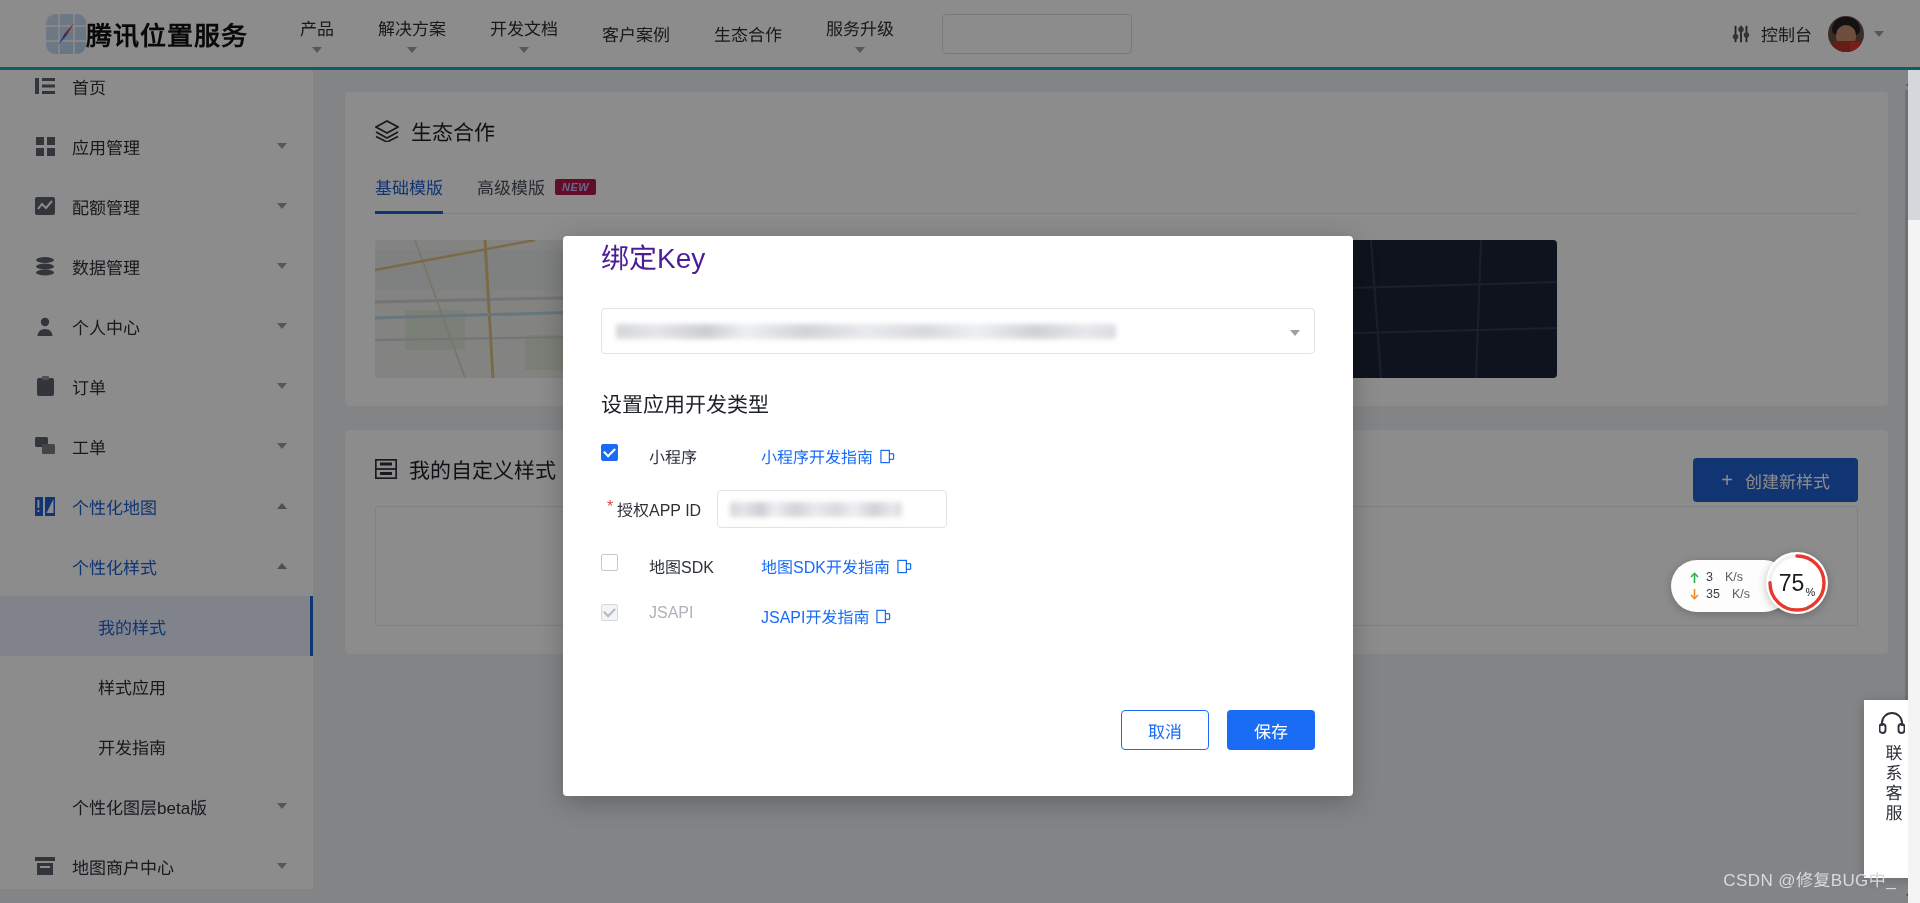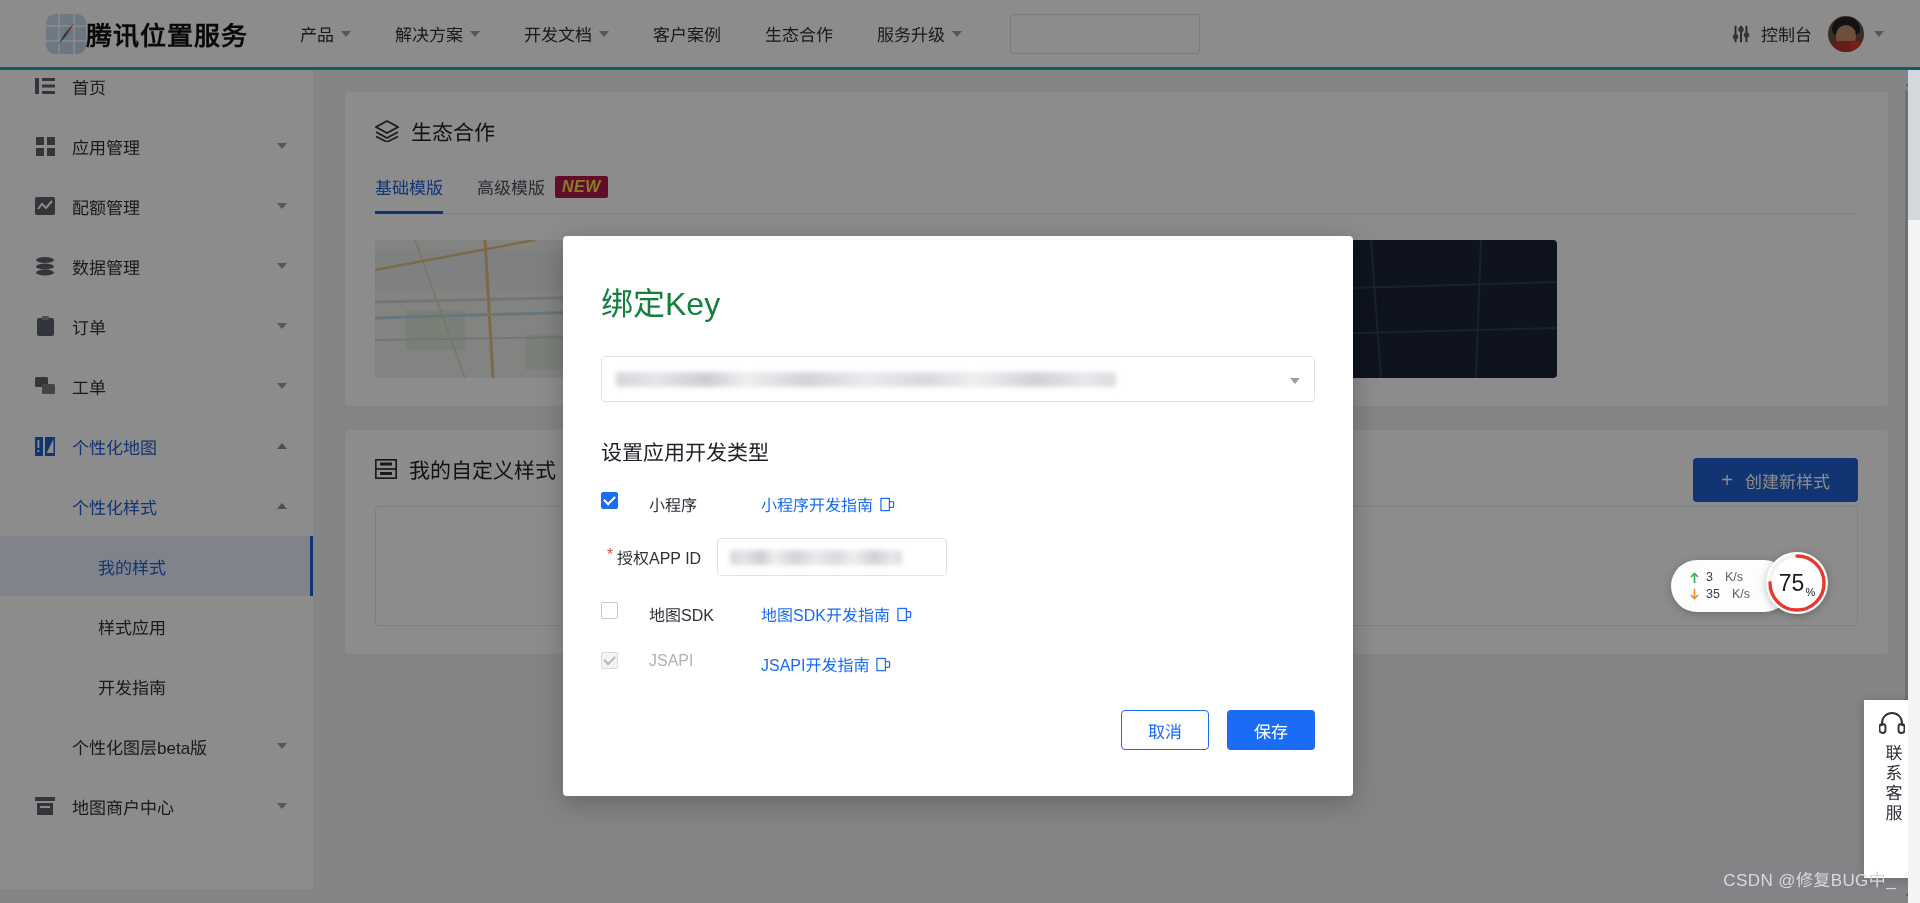--- a/index.html
+++ b/index.html
@@ -34,21 +34,21 @@
   .brand-logo .grid-v { top:0; height:100%; width:2px; }
   .brand-logo svg { position:absolute; inset:0; }
   .brand-name {
     font-size: 26px; font-weight: 700;
     color:#111; letter-spacing: 1px;
     font-family: "DejaVu Sans","Liberation Sans",sans-serif;
   }
   .mainnav { display:flex; align-items:center; margin-left: 52px; }
   .navitem {
     display:flex; align-items:center; gap:7px;
-    font-size:17px; color:#2b2f36; margin-right:44px; cursor:pointer; white-space:nowrap;
+    font-size:17px; color:#2b2f36; margin-right:44px; cursor:pointer; white-space:nowrap;flex-direction:column;
   }
   .caret-d {
     width:0;height:0;border-left:5px solid transparent;border-right:5px solid transparent;
     border-top:6px solid #9aa0a8; display:inline-block;
   }
   .caret-u {
     width:0;height:0;border-left:5px solid transparent;border-right:5px solid transparent;
     border-bottom:6px solid #8a9099; display:inline-block;
   }
   .searchbox {
@@ -115,21 +115,21 @@
   .card {
     background:#fff; border-radius:4px; margin: 22px 32px 0 32px; padding: 24px 30px 28px 30px;
     position:relative;
   }
   .card-title { display:flex; align-items:center; gap:12px; font-size:21px; color:#1d2026; font-weight:400; }
   .tabs { display:flex; align-items:flex-end; gap:34px; margin-top:28px; border-bottom:1px solid #e6e9ee; }
   .tab { font-size:17px; color:#4b5058; padding-bottom:14px; cursor:pointer; position:relative; display:flex; align-items:center; gap:10px;}
   .tab.active { color:#1f5fd1; }
   .tab.active::after { content:""; position:absolute; left:0; bottom:-1px; width:100%; height:3px; background:#1f5fd1; }
   .badge-new {
-    background:#b3194a; color:#fde047; font-size:16px; font-weight:bold; font-style:italic;
+    background:#b3194a; color:#c4b5fd; font-size:11px; font-weight:bold; font-style:italic;
     padding: 2px 7px; border-radius:2px; letter-spacing:.5px;
   }
   .thumbs { display:flex; gap:26px; margin-top:26px; flex-wrap:wrap; }
   .thumb-card { width:276px; height:138px; border-radius:4px; overflow:hidden; position:relative; }
   .thumb-card .mapimg { position:absolute; inset:0; }
   .mini-btn-row { position:absolute; right:30px; top:28px; }
   .createbtn {
     background:#1f5fd1; color:#fff; border:none; border-radius:4px;
     height:44px; padding: 0 28px; font-size:17px; cursor:pointer;
     display:flex; align-items:center; gap:12px;
@@ -137,21 +137,21 @@
   .custom-card-body {
     margin-top:22px; border:1px solid #e6e9ee; border-radius:3px; height:120px; background:#fff;
   }
 
   
   .modal {
     position:absolute; z-index:60; left:563px; top:236px; width:790px; height:560px;
     background:#fff; border-radius:4px; box-shadow: 0 6px 26px rgba(0,0,0,.25);
     padding: 0 38px;
   }
-  .modal-title { font-size:32px; color:#15803d; padding-top:42px; }
+  .modal-title { font-size:28px; color:#4c1d95; }
   .select-field {
     margin-top: 32px; height: 46px; border:1px solid #dfe3e9; border-radius:4px;
     display:flex; align-items:center; padding: 0 14px; position:relative; background:#fff;
   }
   .blur-bar {
     height: 15px; border-radius:3px;
     background: linear-gradient(90deg,#d2d4d8 0%,#e4e5e8 8%,#c9cbcf 18%,#eceef0 26%,#cfd1d5 38%,#e8e9ec 50%,#d6d8dc 62%,#eceef0 72%,#cdcfd3 84%,#e6e7ea 94%,#d8dadd 100%);
     filter: blur(2.4px); opacity:.95;
   }
   .sec-title { font-size:21px; color:#1d2026; margin-top:34px; }
@@ -337,20 +337,30 @@
         <svg width="20" height="19" viewBox="0 0 20 19">
           <ellipse cx="10" cy="3" rx="9" ry="3" fill="#5c6269"></ellipse>
           <ellipse cx="10" cy="9.5" rx="9" ry="3" fill="#5c6269"></ellipse>
           <ellipse cx="10" cy="15.5" rx="9" ry="3" fill="#5c6269"></ellipse>
         </svg>
       </span>
       <span class="txt">数据管理</span>
       <i class="caret-d"></i>
     </div>
 
+    <div class="side-item">
+      <span class="ico">
+        <svg width="18" height="19" viewBox="0 0 18 19">
+          <circle cx="9" cy="5" r="4.2" fill="#5c6269"></circle>
+          <path d="M1.5 19c0-4.2 3.4-7 7.5-7s7.5 2.8 7.5 7z" fill="#5c6269"></path>
+        </svg>
+      </span>
+      <span class="txt">个人中心</span>
+      <i class="caret-d"></i>
+    </div>
 
     <div class="side-item">
       <span class="ico">
         <svg width="17" height="20" viewBox="0 0 17 20">
           <rect x="0" y="2" width="17" height="18" rx="2" fill="#5c6269"></rect>
           <rect x="5" y="0" width="7" height="4" rx="1" fill="#8b9097"></rect>
         </svg>
       </span>
       <span class="txt">订单</span>
       <i class="caret-d"></i>

